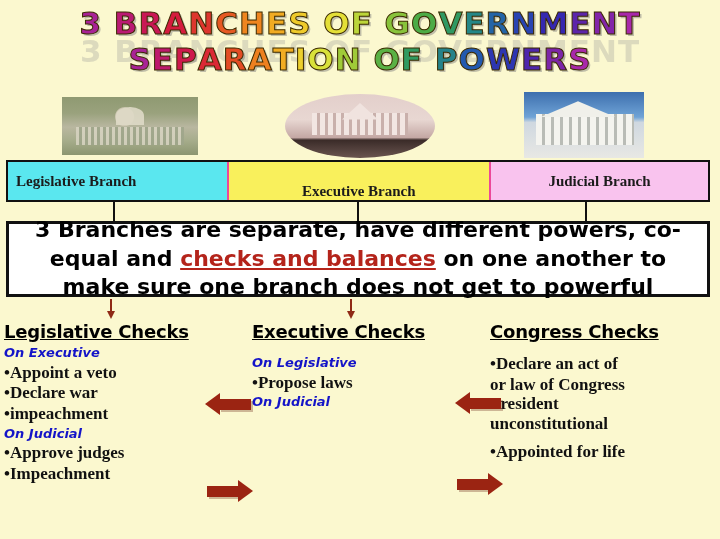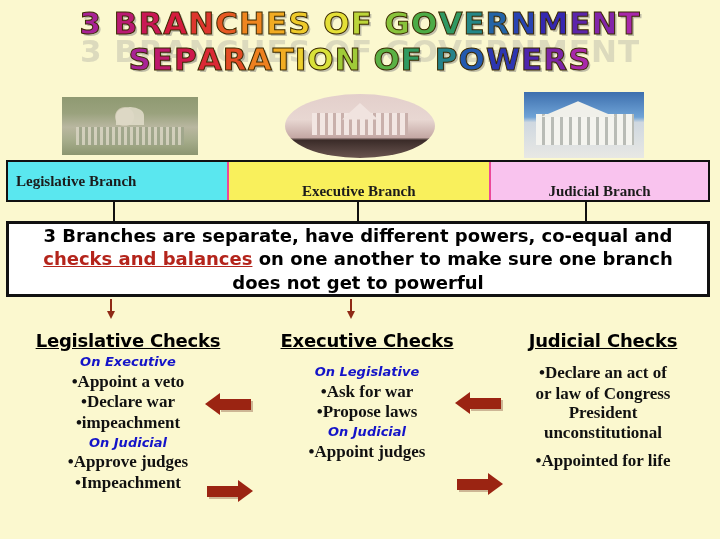--- a/index.html
+++ b/index.html
@@ -83,50 +83,50 @@
     border:2px solid #111;box-sizing:border-box;display:flex;
   }
   .branch-cell{
     box-sizing:border-box;border-right:2px solid #ec4899;
     display:flex;align-items:center;
     font-family:"Liberation Serif", serif;font-weight:bold;font-size:15px;color:#1b1b1b;
   }
   .branch-cell:last-child{border-right:none;}
   .branch-cell.c0{flex:0 0 31.5%;justify-content:flex-start;padding-left:8px;}
   .branch-cell.c1{flex:0 0 37.5%;justify-content:center;align-items:flex-end;}
-  .branch-cell.c2{flex:1 1 auto;justify-content:center;align-items:flex-end;}
+  .branch-cell.c2{flex:1 1 auto;justify-content:center;}
 
   .connector{position:absolute;width:2px;background:#111;top:202px;height:20px;}
   #conn-1{left:113px;} #conn-2{left:357px;} #conn-3{left:585px;}
 
   
   .statement{
     position:absolute;left:6px;top:221px;width:704px;height:76px;
     border:3px solid #111;box-sizing:border-box;background:#ffffff;
     display:flex;align-items:center;justify-content:center;
     text-align:center;padding:2px 8px;
   }
   .statement p{
     margin:0;font-family:"DejaVu Sans", sans-serif;font-weight:bold;
-    font-size:18px;line-height:1.30;color:#000;
+    font-size:22px;line-height:1.30;color:#000;
   }
   .cb{color:#b4241b;text-decoration:underline;}
 
   .down-arrow{position:absolute;width:9px;height:22px;top:299px;}
   .down-arrow .shaft{position:absolute;left:3px;top:0;width:2px;height:14px;background:#8f2a16;}
   .down-arrow .head{
     position:absolute;left:0;top:12px;width:0;height:0;
     border-left:4px solid transparent;border-right:4px solid transparent;
     border-top:8px solid #8f2a16;
   }
   #down-1{left:107px;} #down-2{left:347px;}
 
   
   .columns{position:absolute;left:0;top:320px;width:720px;height:219px;}
-  .col{position:absolute;top:10px;text-align:center;}
+  .col{position:absolute;top:1px;text-align:left;}
   #col-legislative{left:4px;width:248px;}
   #col-executive{left:252px;width:230px;}
   #col-judicial{left:490px;width:226px;}
 
   .col-head{
     font-family:"DejaVu Sans", sans-serif;font-weight:bold;font-size:18px;
     color:#000;text-decoration:underline;margin:0 0 4px 0;letter-spacing:-.2px;
   }
   .sub{
     font-family:"DejaVu Sans", sans-serif;font-weight:bold;font-style:italic;
@@ -221,28 +221,26 @@
       <div class="bullet">•impeachment</div>
       <div class="sub">On Judicial</div>
       <div class="bullet">•Approve judges</div>
       <div class="bullet">•Impeachment</div>
     </div>
 
     <div class="col" id="col-executive">
       <div class="col-head">Executive Checks</div>
       <div class="gap"></div>
       <div class="sub">On Legislative</div>
-      <div class="bullet">•Ask for war</div>
       <div class="bullet">•Propose laws</div>
       <div class="sub">On Judicial</div>
-      <div class="bullet">•Appoint judges</div>
     </div>
 
     <div class="col" id="col-judicial">
-      <div class="col-head">Judicial Checks</div>
+      <div class="col-head">Congress Checks</div>
       <div class="gap"></div>
       <div class="bullet">•Declare an act of</div>
       <div class="plain">or law of Congress</div>
       <div class="plain">President</div>
       <div class="plain">unconstitutional</div>
       <div class="gap"></div>
       <div class="bullet">•Appointed for life</div>
     </div>
   </div>
 

